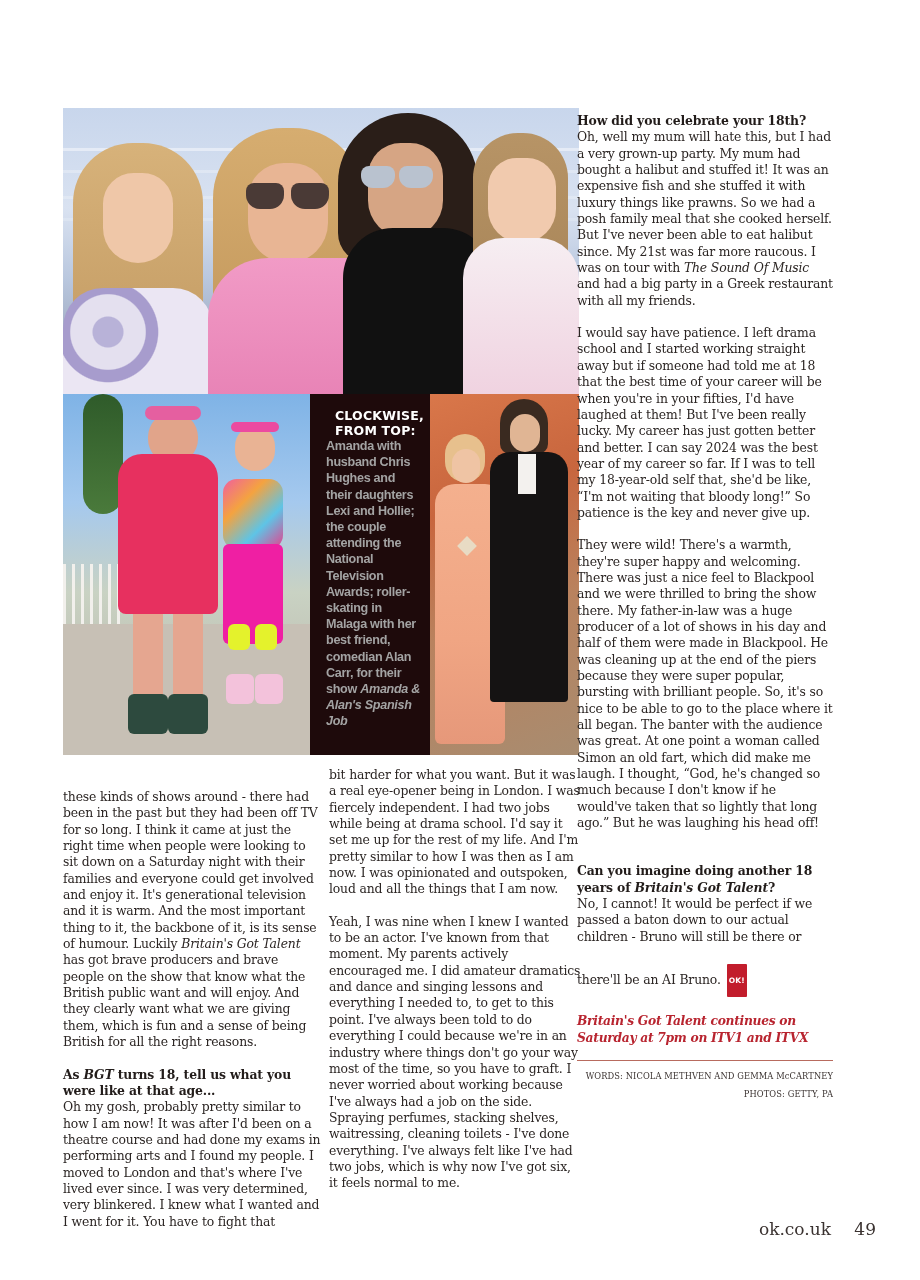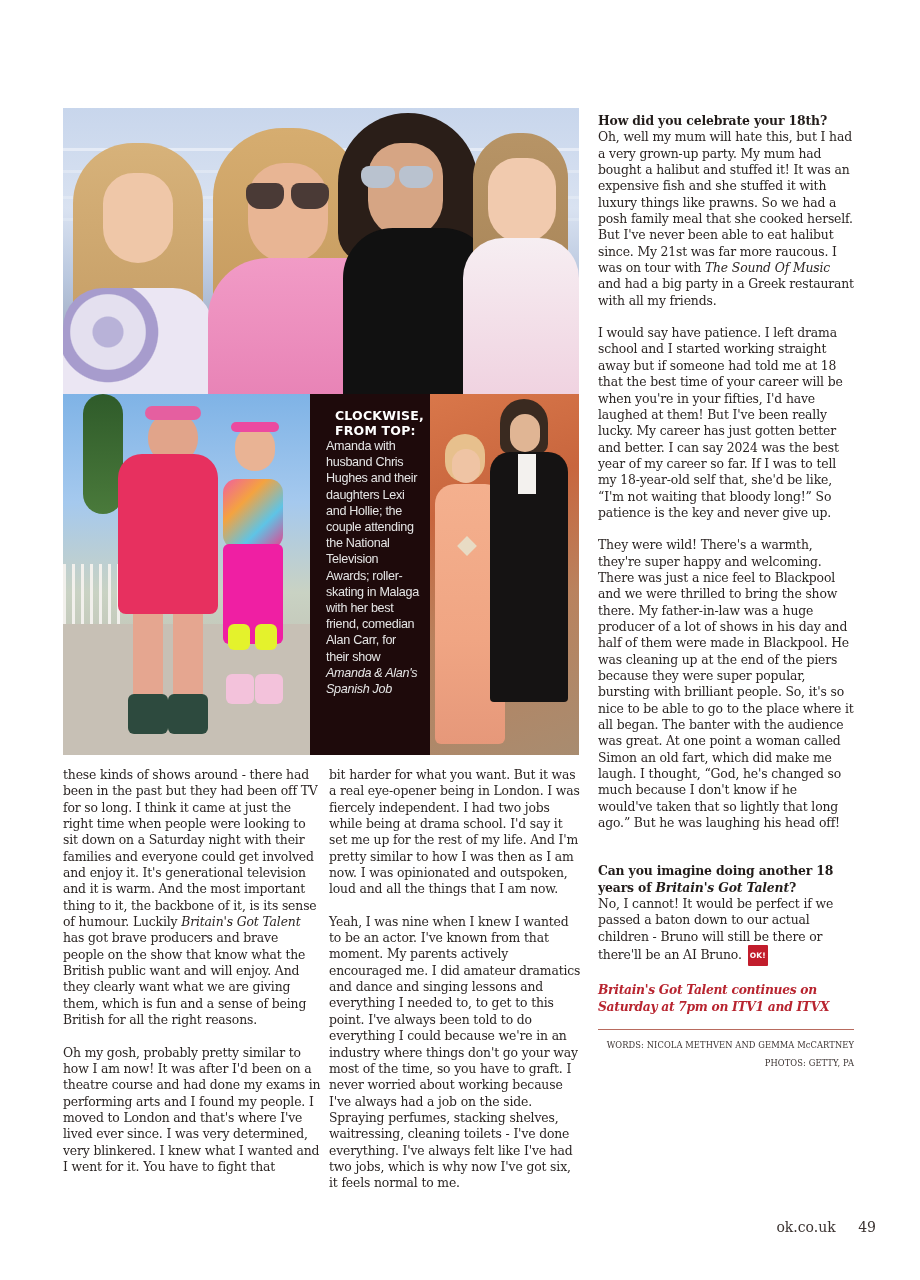--- a/index.html
+++ b/index.html
@@ -15,39 +15,39 @@
       background: linear-gradient(180deg, #7fb3e6 0%, #a5c9ee 30%, #c9d2c3 55%, #b7b0a4 100%); }
     .caption-box { position: absolute; left: 247px; top: 286px; width: 120px; height: 361px; background: #1e0a0b; padding: 14px 8px 10px 16px; }
     .photo-br { position: absolute; left: 367px; top: 286px; width: 149px; height: 361px; overflow: hidden;
       background: linear-gradient(160deg, #d9774a 0%, #c8663e 30%, #b9825e 60%, #a88c70 100%); }
 
     
     .shape { position: absolute; }
     .sea-stripe { position: absolute; left: 0; width: 100%; height: 3px; background: rgba(255,255,255,0.45); }
 
     .caption-head { font-family: "DejaVu Sans", "Liberation Sans", sans-serif; font-weight: bold; color: #fff; font-size: 12.5px; line-height: 15px; letter-spacing: 0.2px; margin-left: 9px; }
-    .caption-text { font-family: "Liberation Sans", "DejaVu Sans", sans-serif; color: #e5e5e5; font-size: 12.6px; line-height: 16.2px; letter-spacing: -0.3px; }
+    .caption-text { font-family: "Liberation Sans", "DejaVu Sans", sans-serif; color: #a3a3a3; font-size: 12.6px; line-height: 16.2px; letter-spacing: -0.3px; font-weight: bold; }
     .caption-text i { font-style: italic; }
 
     .col { position: absolute; font-size: 12.4px; line-height: 16.35px; letter-spacing: -0.15px; color: #2b2523; }
     .col p { margin: 0; }
     .col .q { font-weight: bold; color: #221c1a; }
     .col .gap { height: 16px; }
     .col i { font-style: italic; }
 
-    .col-left { left: 63px; top: 767px; width: 258px; }
+    .col-left { left: 63px; top: 789px; width: 258px; }
     .col-mid { left: 329px; top: 767px; width: 252px; }
-    .col-right { left: 598px; top: 113px; width: 256px; }
+    .col-right { left: 577px; top: 113px; width: 256px; }
 
-    .ok-badge { display: inline-block; background: #c21d2c; color: #fff; font-family: "DejaVu Sans", sans-serif; font-weight: bold; font-size: 7.5px; line-height: 9px; padding: 6px 2px; border-radius: 1px; vertical-align: 1px; margin-left: 6px; letter-spacing: 0.2px; }
+    .ok-badge { display: inline-block; background: #c21d2c; color: #fff; font-family: "DejaVu Sans", sans-serif; font-weight: bold; font-size: 7.5px; line-height: 9px; padding: 12px 2px; border-radius: 1px; vertical-align: 1px; margin-left: 6px; letter-spacing: 0.2px; margin-top: 19px; }
     .promo { color: #b8242f; font-style: italic; font-weight: bold; font-size: 12.3px; line-height: 16.5px; letter-spacing: -0.3px; }
     .rule { height: 1px; background: #b86b5e; margin: 14px 0 6px 0; }
     .credit { font-size: 8.3px; line-height: 18px; text-align: right; color: #3a3230; letter-spacing: 0.1px; }
 
-    .footer { position: absolute; top: 1219px; right: 44px; font-size: 14px; color: #3a3230; }
+    .footer { position: absolute; top: 1219px; right: 44px; font-size: 17px; color: #3a3230; }
     .footer .site { margin-right: 18px; }
   </style>
 </head>
 <body>
 
 <div class="photo-block">
   <div class="photo-top">
     <div class="sea-stripe" style="top:40px"></div>
     <div class="sea-stripe" style="top:62px; opacity:.6"></div>
     <div class="sea-stripe" style="top:88px; opacity:.5"></div>
@@ -117,20 +117,21 @@
     <div class="shape" style="left:70px; top:5px; width:48px; height:55px; border-radius:24px 24px 10px 10px; background:#3a2a20;"></div>
     <div class="shape" style="left:80px; top:20px; width:30px; height:38px; border-radius:15px; background:#e0b594;"></div>
     <div class="shape" style="left:60px; top:58px; width:78px; height:250px; border-radius:20px 20px 4px 4px; background:#151313;"></div>
     <div class="shape" style="left:88px; top:60px; width:18px; height:40px; background:#f3f1ee;"></div>
   </div>
 </div>
 
 <div class="col col-left">
   <p><span>these kinds of shows around - there had been in the past but they had been off TV for so long. I think it came at just the right time when people were looking to sit down on a Saturday night with their families and everyone could get involved and enjoy it. It's generational television and it is warm. And the most important thing to it, the backbone of it, is its sense of humour. Luckily </span><i>Britain's Got Talent</i><span> has got brave producers and brave people on the show that know what the British public want and will enjoy. And they clearly want what we are giving them, which is fun and a sense of being British for all the right reasons.</span></p>
   <div class="gap"></div>
+  <p class="q"><span>As </span><i>BGT</i><span> turns 18, tell us what you were like at that age...</span></p>
   <p>Oh my gosh, probably pretty similar to how I am now! It was after I'd been on a theatre course and had done my exams in performing arts and I found my people. I moved to London and that's where I've lived ever since. I was very determined, very blinkered. I knew what I wanted and I went for it. You have to fight that</p>
 </div>
 
 <div class="col col-mid">
   <p>bit harder for what you want. But it was a real eye-opener being in London. I was fiercely independent. I had two jobs while being at drama school. I'd say it set me up for the rest of my life. And I'm pretty similar to how I was then as I am now. I was opinionated and outspoken, loud and all the things that I am now.</p>
   <div class="gap"></div>
   <p>Yeah, I was nine when I knew I wanted to be an actor. I've known from that moment. My parents actively encouraged me. I did amateur dramatics and dance and singing lessons and everything I needed to, to get to this point. I've always been told to do everything I could because we're in an industry where things don't go your way most of the time, so you have to graft. I never worried about working because I've always had a job on the side. Spraying perfumes, stacking shelves, waitressing, cleaning toilets - I've done everything. I've always felt like I've had two jobs, which is why now I've got six, it feels normal to me.</p>
 </div>
 
 <div class="col col-right">

